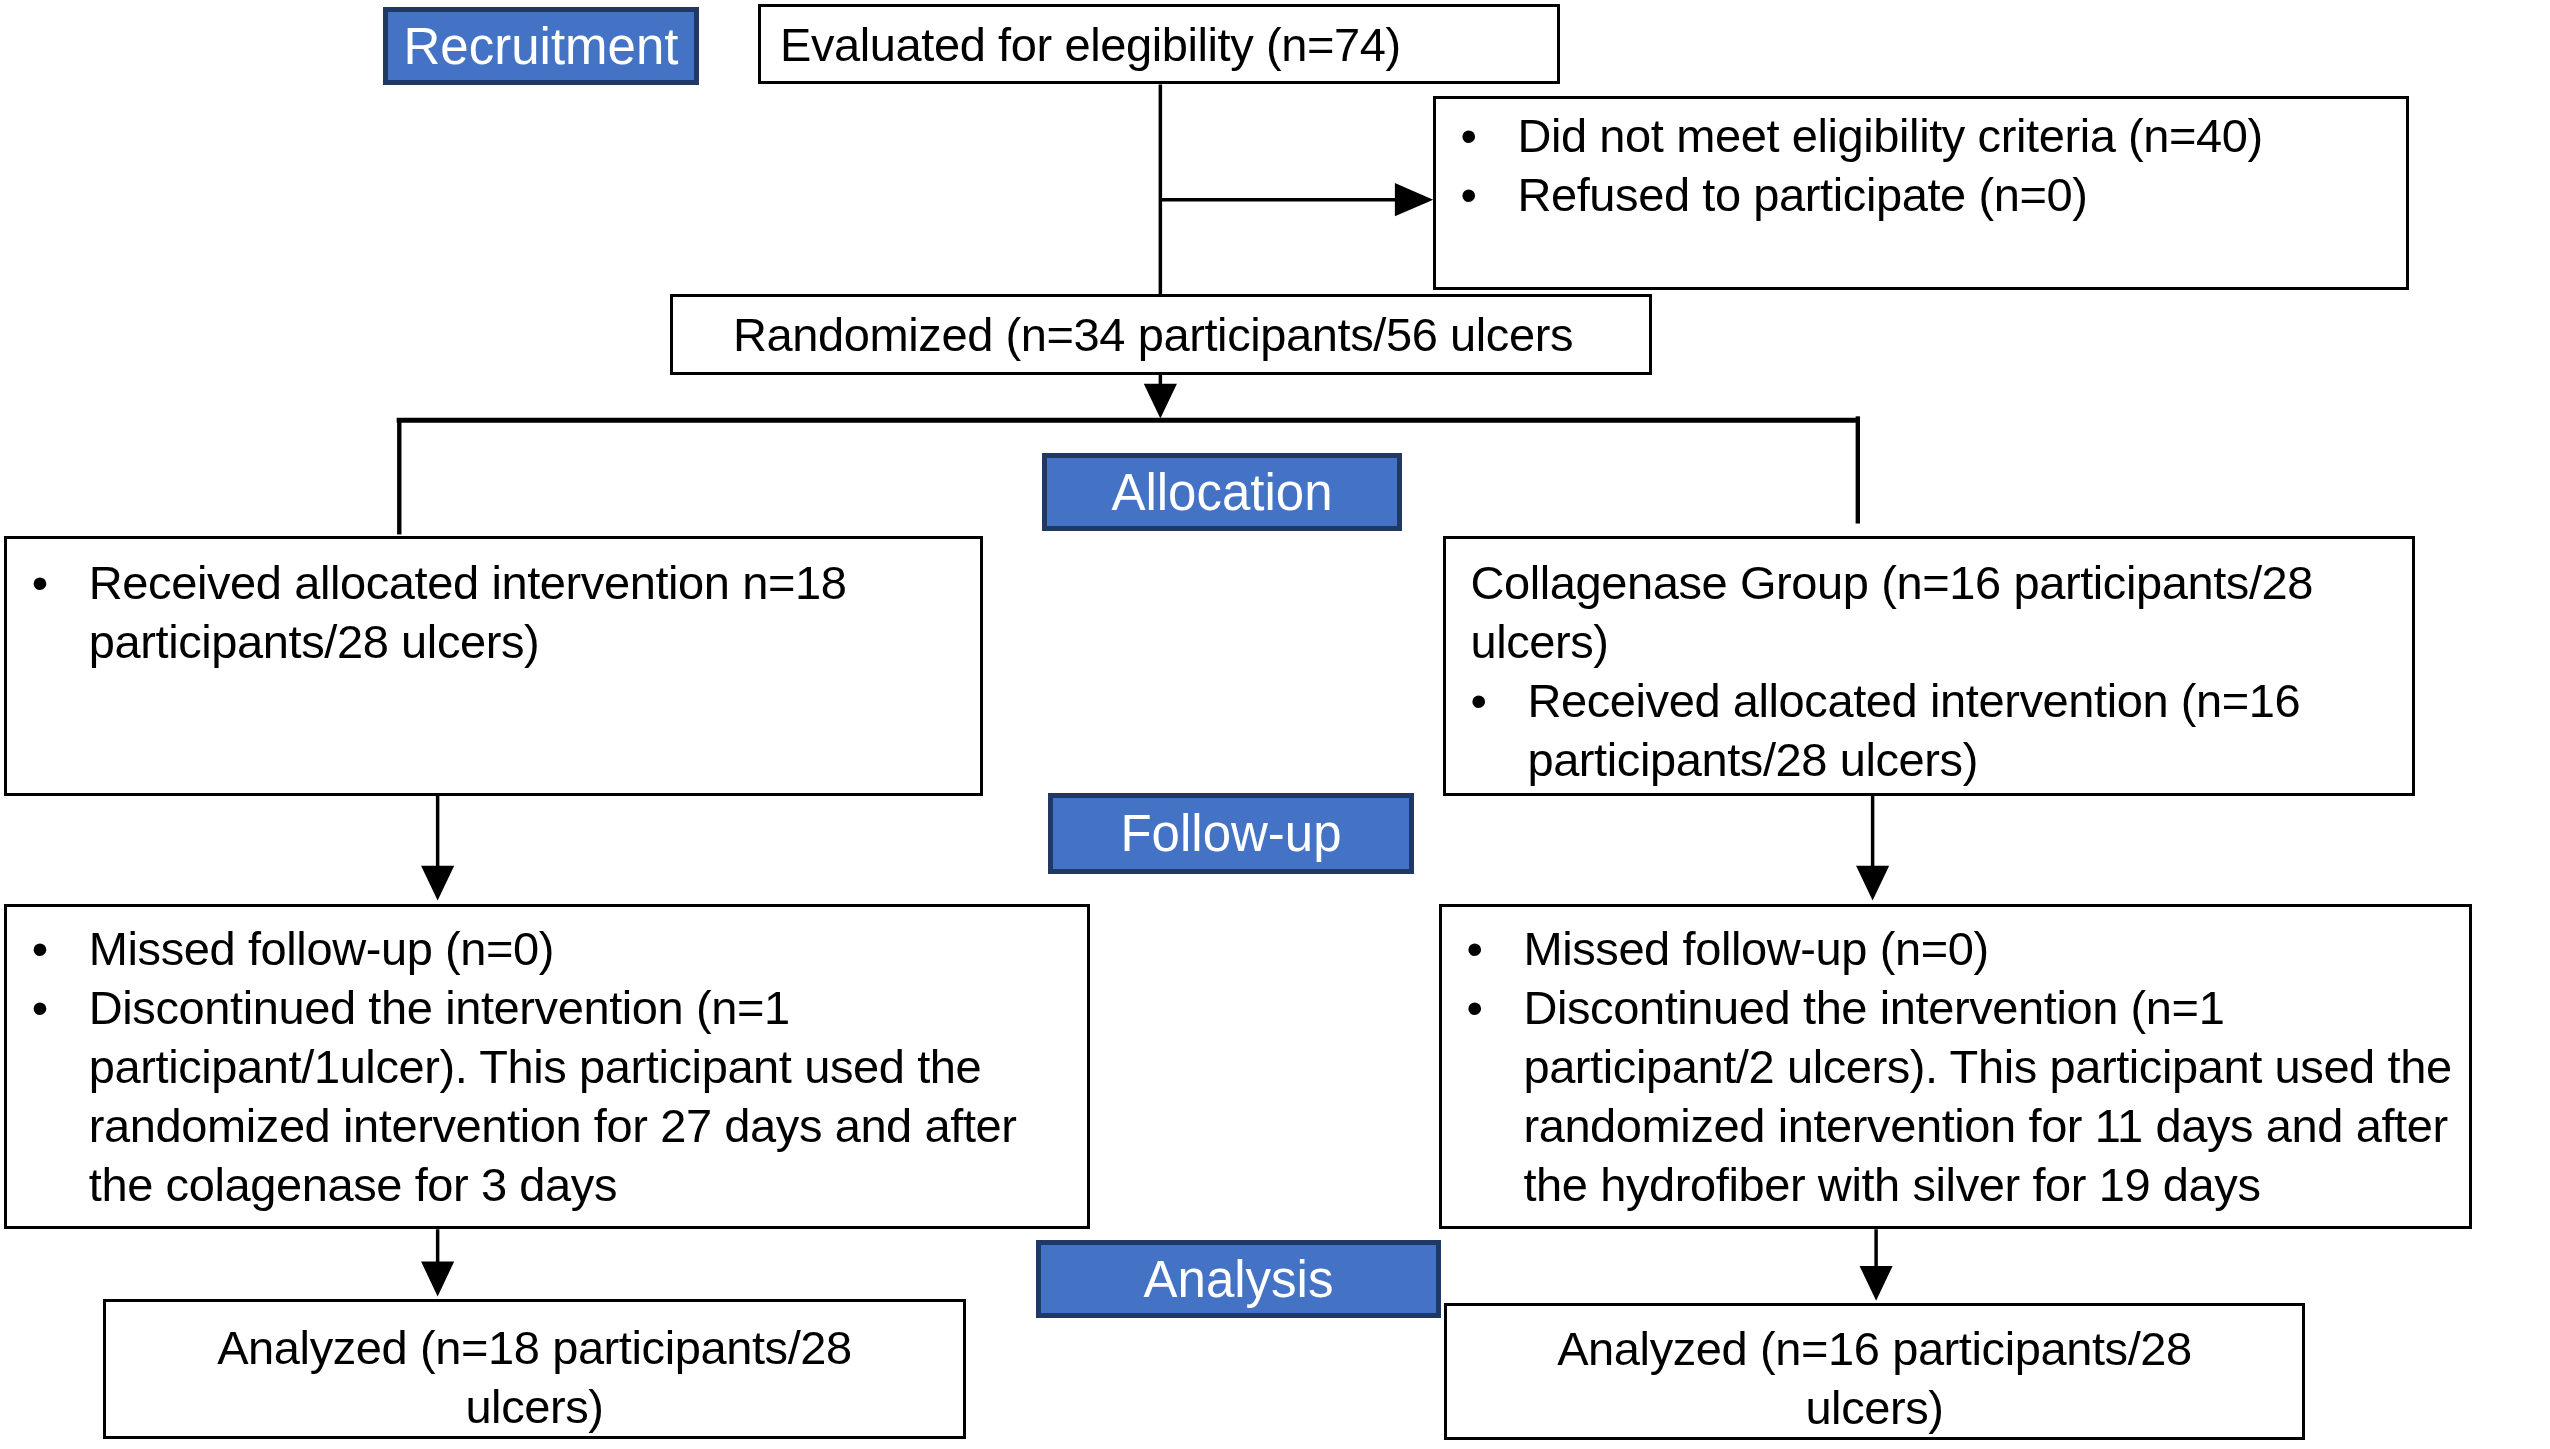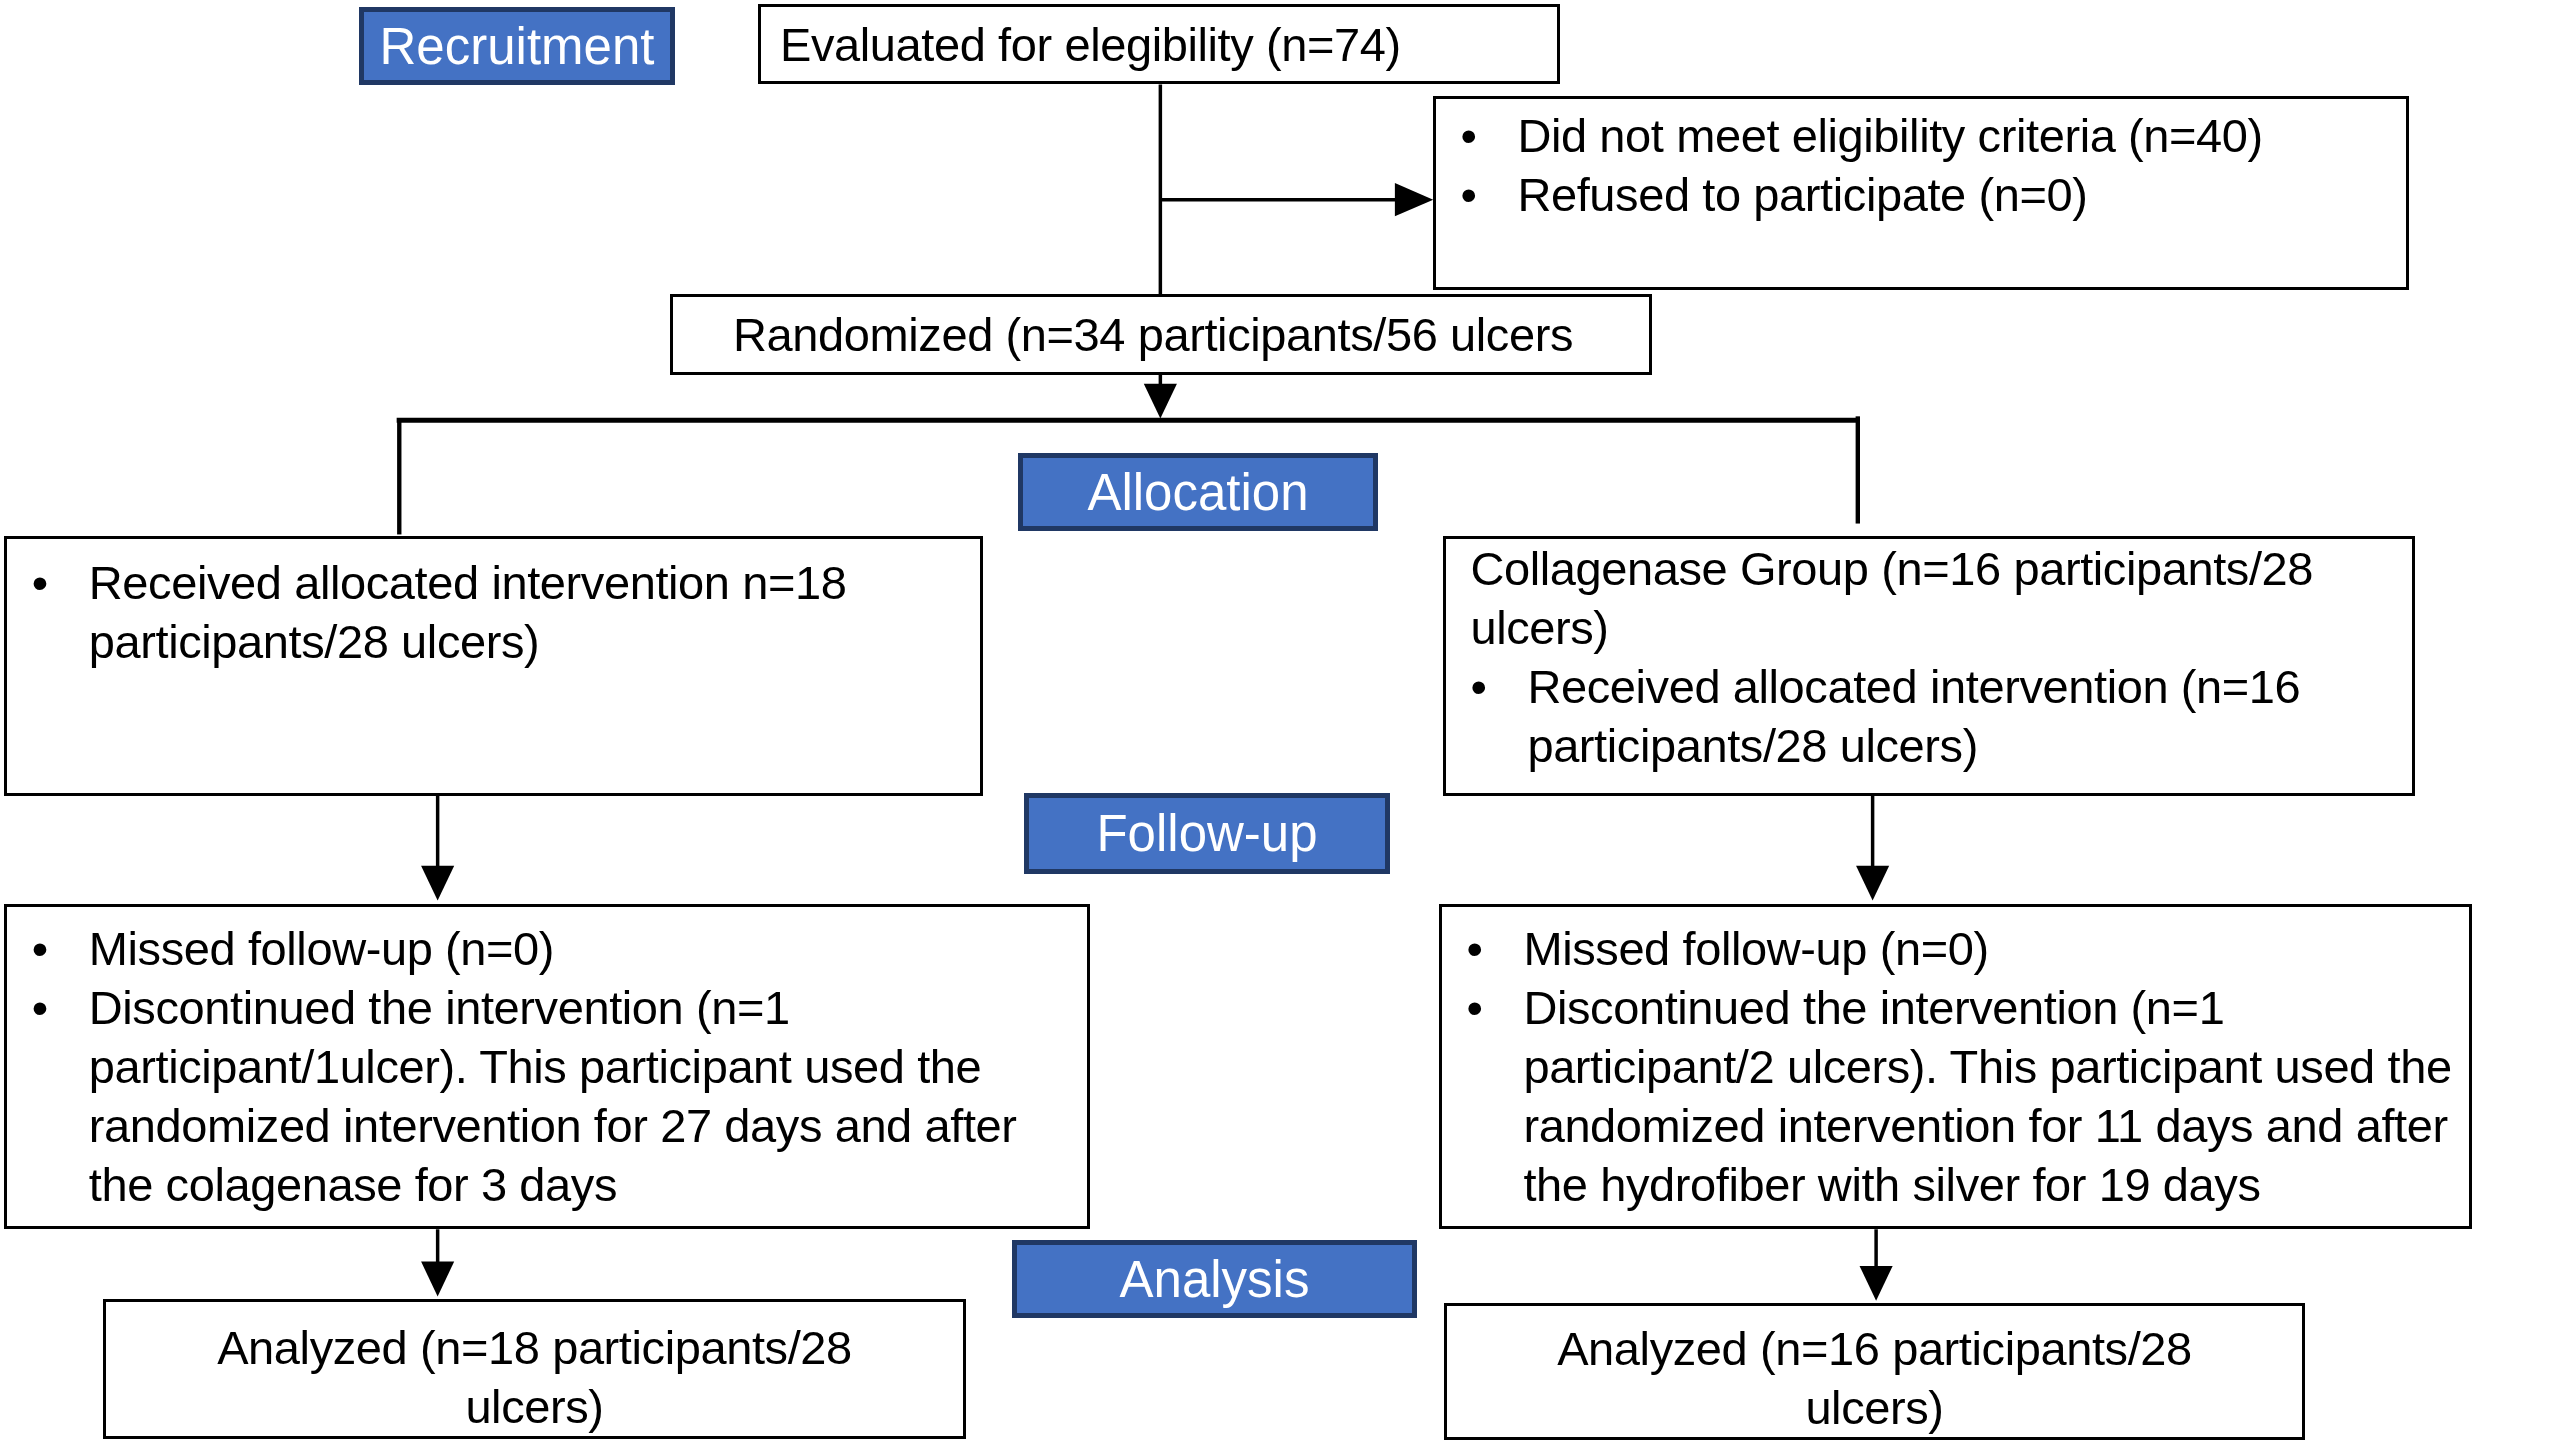--- a/index.html
+++ b/index.html
@@ -9,21 +9,21 @@
   }
   svg.conn{position:absolute;left:0;top:0;z-index:0;}
   .box{
     position:absolute;background:#ffffff;border:3.5px solid #000;
     box-sizing:border-box;font-size:47px;line-height:59px;
     letter-spacing:-0.4px;z-index:1;
   }
   .blabel{
     position:absolute;background:#4472C4;border:5.2px solid #203864;
     box-sizing:border-box;color:#ffffff;font-size:51px;letter-spacing:0;
-    display:flex;align-items:center;justify-content:center;z-index:2;
+    display:flex;align-items:center;justify-content:center;z-index:2;margin-left:24px;
   }
   .inner{padding:12.2px 8.7px 0 24.4px;}
   .vcenter{height:100%;display:flex;align-items:center;}
   .ccenter{height:100%;display:flex;align-items:flex-end;justify-content:center;text-align:center;}
   .li{display:flex;}
   .li .bu{flex:0 0 57px;}
   .li .tx{flex:1 1 auto;padding-right:5.2px;}
 </style>
 </head>
 <body>
@@ -109,21 +109,21 @@
   <div class="box" style="left:4.4px;top:536px;width:979px;height:260px">
     <div class="inner" style="padding-top:14px">
       <div class="li">
         <span class="bu">•</span>
         <span class="tx">Received allocated intervention n=18 participants/28 ulcers)</span>
       </div>
     </div>
   </div>
 
   <div class="box" style="left:1443px;top:536px;width:972px;height:260px">
-    <div class="inner" style="padding-top:0">
+    <div class="inner" style="padding-top:14px">
       <div>Collagenase Group (n=16 participants/28 ulcers)</div>
       <div class="li">
         <span class="bu">•</span>
         <span class="tx">Received allocated intervention (n=16 participants/28 ulcers)</span>
       </div>
     </div>
   </div>
 
   <div class="box" style="left:4.4px;top:904px;width:1086px;height:325px">
     <div class="inner" style="padding-top:12.2px;padding-right:5.2px">

